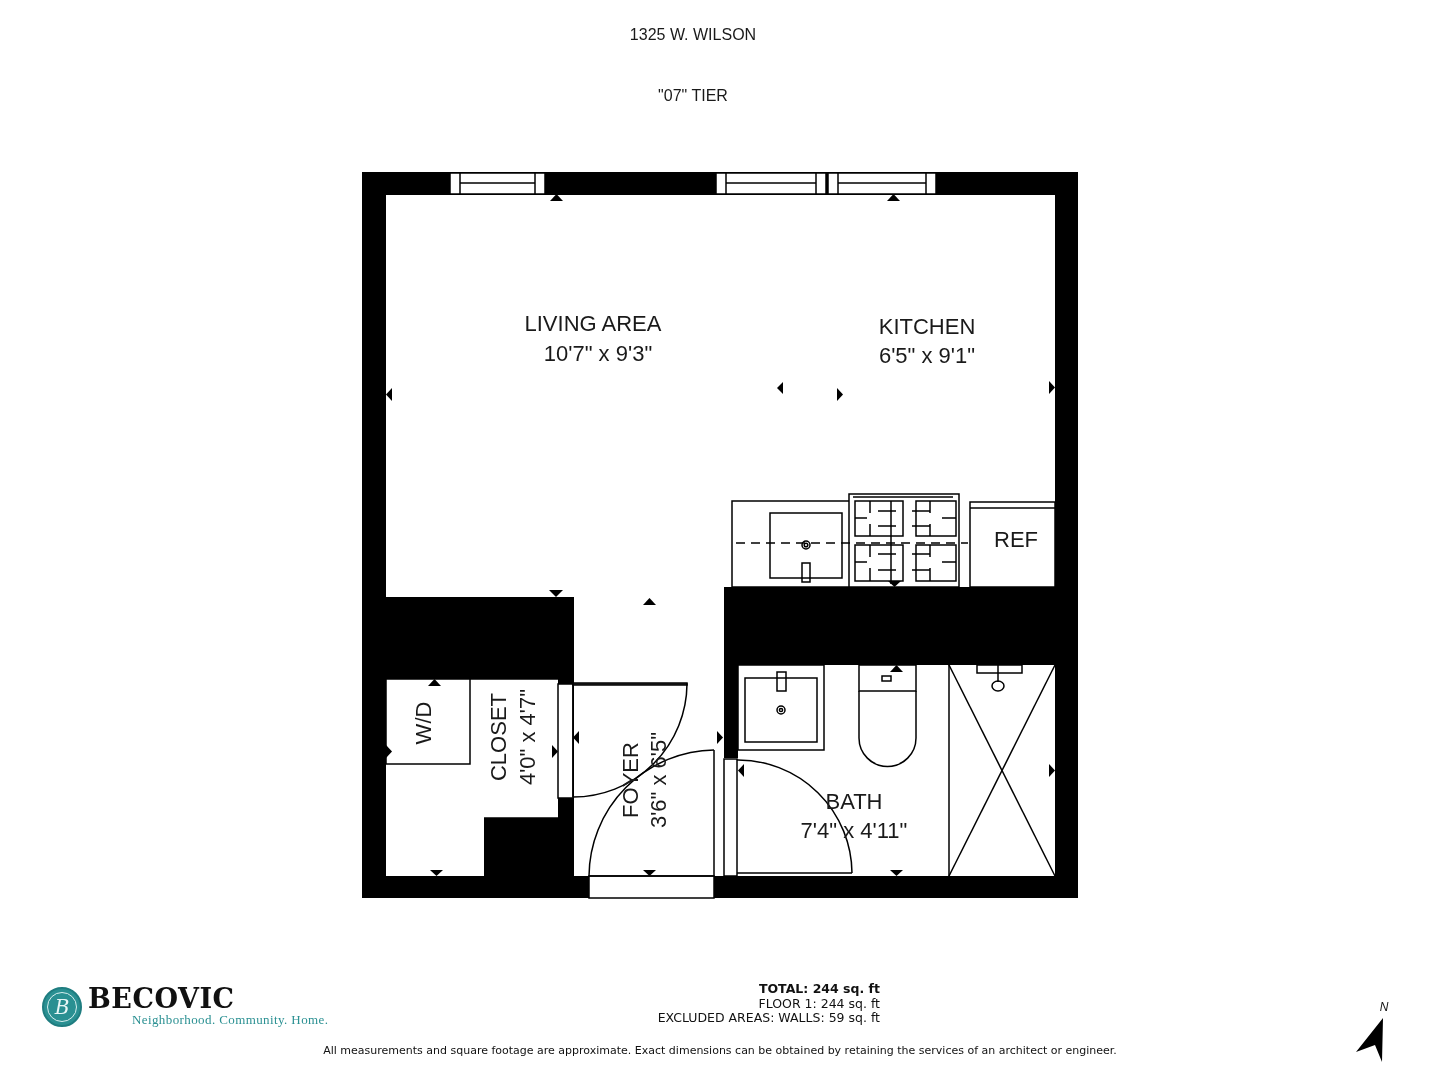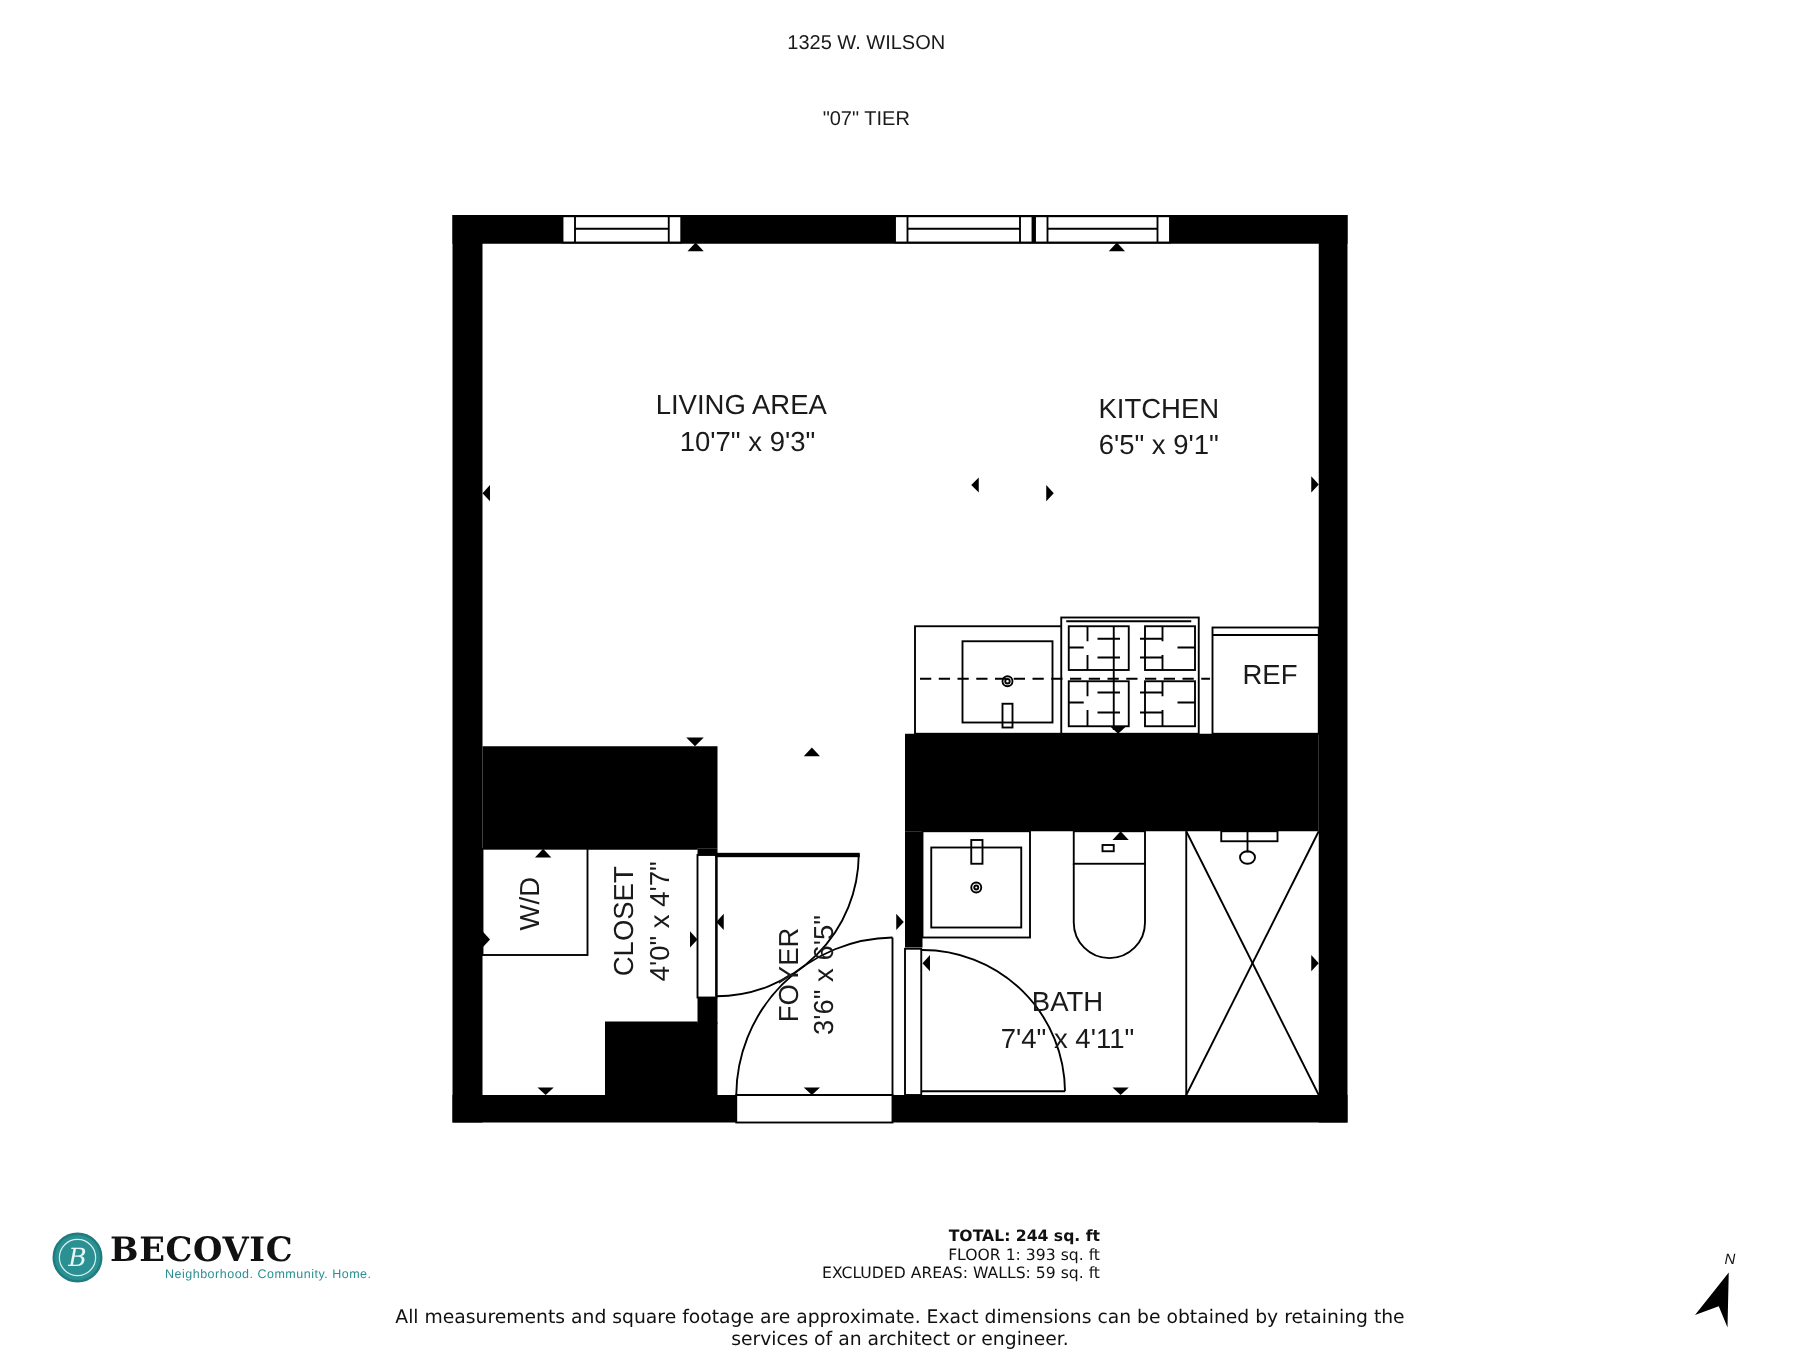--- a/index.html
+++ b/index.html
@@ -4,28 +4,28 @@
 <style>
   html, body { margin:0; padding:0; background:#ffffff; }
   body { width:1440px; height:1080px; position:relative; overflow:hidden; font-family:"Liberation Sans", sans-serif; color:#111; }
   .title { position:absolute; left:0; width:1386px; text-align:center; font-size:16px; color:#1a1a1a; }
   #t1 { top:26px; }
   #t2 { top:87px; }
   svg.plan { position:absolute; left:0; top:0; }
   .room-label { font-family:"Liberation Sans", sans-serif; font-size:22px; fill:#1a1a1a; }
   .stats { position:absolute; left:560px; width:320px; text-align:right; top:982px; font-family:"DejaVu Sans", sans-serif; font-size:12.5px; line-height:14.5px; color:#111; }
   .stats .total { font-weight:bold; }
-  .disclaimer { position:absolute; left:300px; width:840px; text-align:center; top:1044px; font-family:"DejaVu Sans", sans-serif; font-size:15px; color:#111; }
+  .disclaimer { position:absolute; left:300px; width:840px; text-align:center; top:1044px; font-family:"DejaVu Sans", sans-serif; font-size:11px; color:#111; }
   .logo { position:absolute; left:42px; top:986px; display:flex; align-items:center; }
   .logo-circle { width:40px; height:40px; border-radius:50%; background:#2a9092; border:2px solid #1f7d80; box-sizing:border-box; display:flex; align-items:center; justify-content:center; position:relative; }
   .logo-circle::after { content:""; position:absolute; inset:3px; border-radius:50%; border:1px solid #d6eeee; }
   .logo-letter { font-family:"DejaVu Serif", serif; font-style:italic; color:#e8f6f6; font-size:20px; }
   .logo-text { margin-left:6px; }
   .logo-name { font-family:"DejaVu Serif", serif; font-weight:bold; font-size:27px; color:#111; letter-spacing:0.5px; line-height:26px; }
-  .logo-tag { font-family:Liberation Sans, sans-serif; font-size:10px; color:#2a9092; letter-spacing:0.4px;padding-left:44px; }
+  .logo-tag { font-family:Liberation Serif, serif; font-size:13px; color:#2a9092; letter-spacing:0.4px;padding-left:44px; }
   .compass { position:absolute; left:1350px; top:998px; }
 </style>
 </head>
 <body>
 
 <div class="title" id="t1">1325 W. WILSON</div>
 <div class="title" id="t2">"07" TIER</div>
 
 <svg class="plan" width="1440" height="1080" viewBox="0 0 1440 1080">
 
@@ -199,21 +199,21 @@
     <text class="room-label" x="0" y="0" text-anchor="middle">FOYER</text>
     <text class="room-label" x="0" y="28" text-anchor="middle">3'6" x 6'5"</text>
   </g>
   <g transform="translate(431 723) rotate(-90)">
     <text class="room-label" x="0" y="0" text-anchor="middle">W/D</text>
   </g>
 </svg>
 
 <div class="stats">
   <div class="total">TOTAL: 244 sq. ft</div>
-  <div>FLOOR 1: 393 sq. ft</div>
+  <div>FLOOR 1: 244 sq. ft</div>
   <div>EXCLUDED AREAS: WALLS: 59 sq. ft</div>
 </div>
 
 <div class="disclaimer">All measurements and square footage are approximate. Exact dimensions can be obtained by retaining the services of an architect or engineer.</div>
 
 <div class="logo">
   <div class="logo-circle">
     <span class="logo-letter">B</span>
   </div>
   <div class="logo-text">

